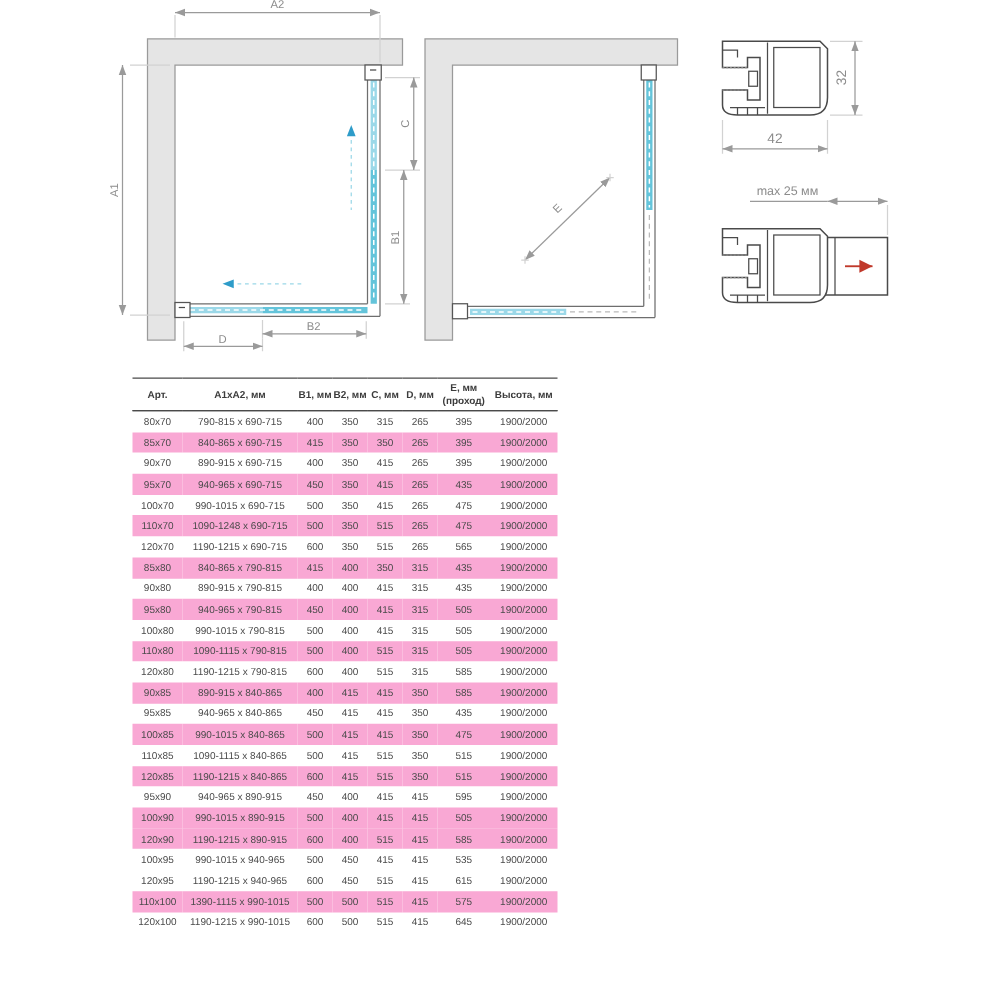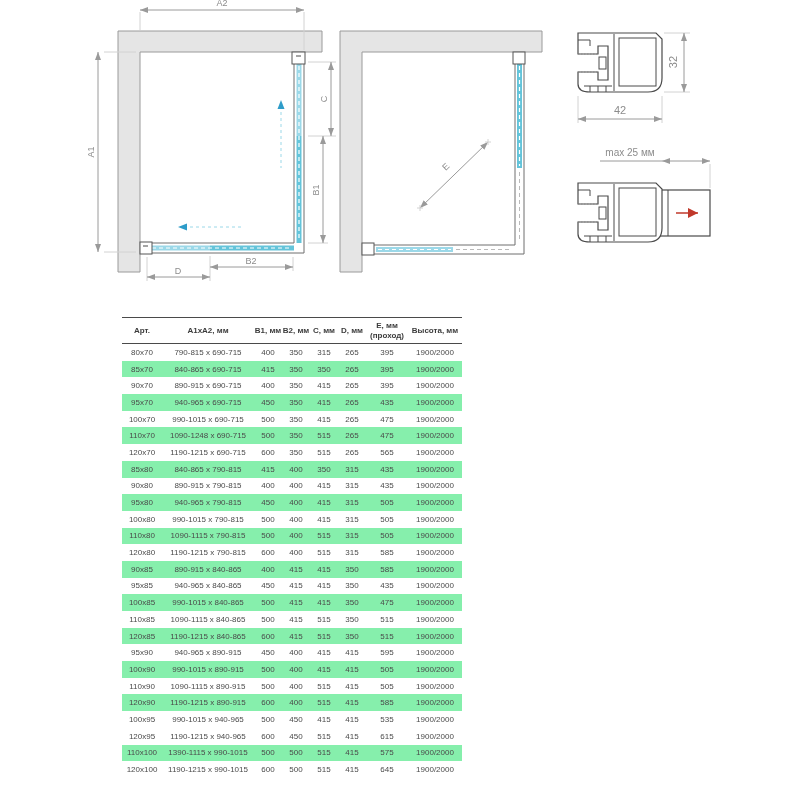--- a/index.html
+++ b/index.html
@@ -16,31 +16,31 @@
   .witness{stroke:#d2d2d2;stroke-width:1;fill:none;}
   .dimtext{fill:#8c8c8c;font-size:9px;}
   .bigdim{fill:#8c8c8c;font-size:11px;}
   .maxdim{fill:#8c8c8c;font-size:10px;}
   .prof{fill:#ffffff;stroke:#4a4a4a;stroke-width:1.2;}
   .profline{stroke:#4a4a4a;stroke-width:1;fill:none;}
   .serr{stroke:#8a8a8a;stroke-width:1;stroke-dasharray:1.5 1.5;fill:none;}
   .bluedash{stroke:#9bd8e8;stroke-width:1;stroke-dasharray:3 3;fill:none;}
 
   .spec-table{
-    position:absolute;left:106px;top:317px;width:340px;
+    position:absolute;left:106px;top:302px;width:340px;
     border-collapse:collapse;table-layout:fixed;
-    font-size:8px;color:#4a4a4a;margin-left:16px;
+    font-size:8px;color:#4a4a4a;
   }
   .spec-table thead th{
     font-weight:bold;color:#3c3c3c;text-align:center;vertical-align:middle;
     border-top:1px solid #4a4a4a;border-bottom:1px solid #4a4a4a;
     height:25px;padding:0;line-height:1.25;
   }
   .spec-table td{height:16.7px;text-align:center;vertical-align:middle;padding:0;}
-  .spec-table tr.alt{background:#86efac;}
+  .spec-table tr.alt{background:#f9a8d4;}
 </style>
 </head>
 <body>
 
 
 
 <svg width="800" height="296" viewBox="0 0 800 296">
   <defs>
     <marker id="da" markerWidth="9" markerHeight="8" refX="8" refY="4" orient="auto-start-reverse">
       <path d="M8,4 L0,1 L0,7 Z" fill="#9a9a9a"></path>
@@ -356,30 +356,20 @@
       <tr class="alt">
         <td>100x90</td>
         <td>990-1015 x 890-915</td>
         <td>500</td>
         <td>400</td>
         <td>415</td>
         <td>415</td>
         <td>505</td>
         <td>1900/2000</td>
       </tr>
-      <tr>
-        <td>110x90</td>
-        <td>1090-1115 x 890-915</td>
-        <td>500</td>
-        <td>400</td>
-        <td>515</td>
-        <td>415</td>
-        <td>505</td>
-        <td>1900/2000</td>
-      </tr>
       <tr class="alt">
         <td>120x90</td>
         <td>1190-1215 x 890-915</td>
         <td>600</td>
         <td>400</td>
         <td>515</td>
         <td>415</td>
         <td>585</td>
         <td>1900/2000</td>
       </tr>

